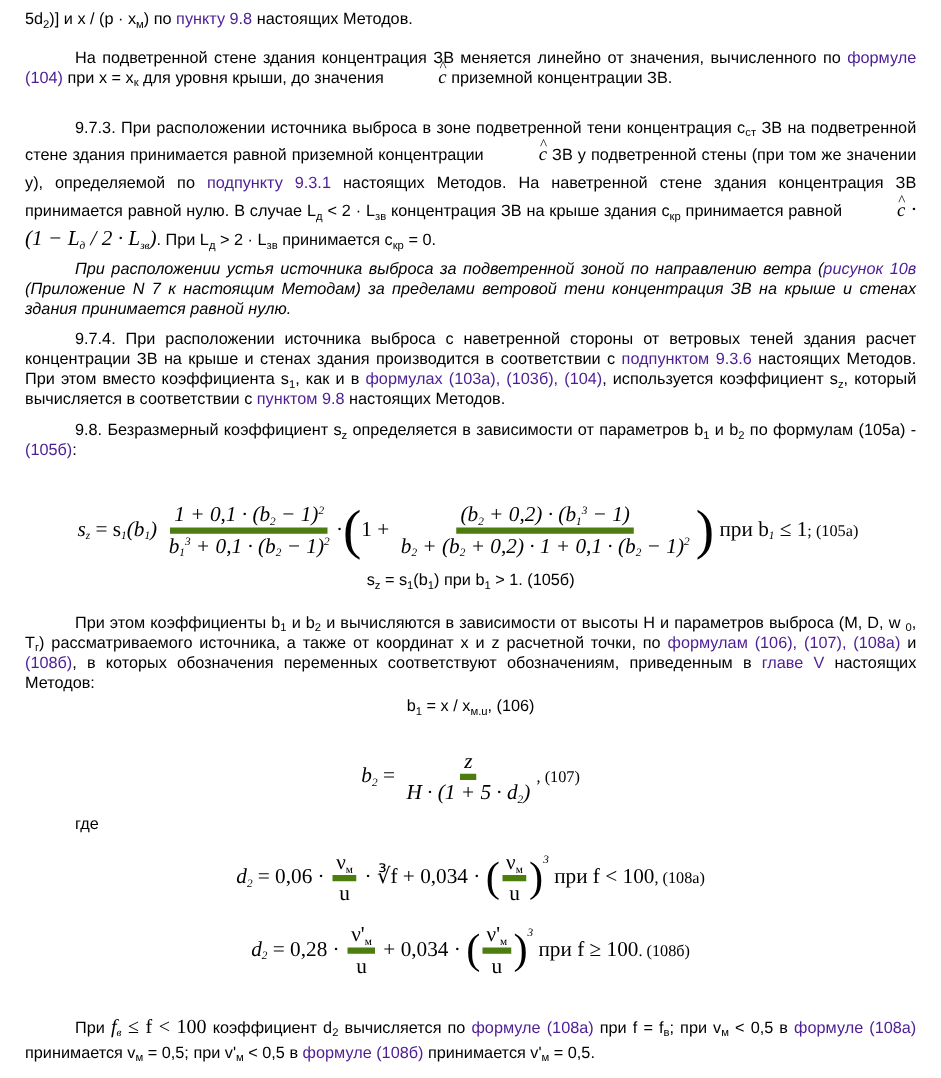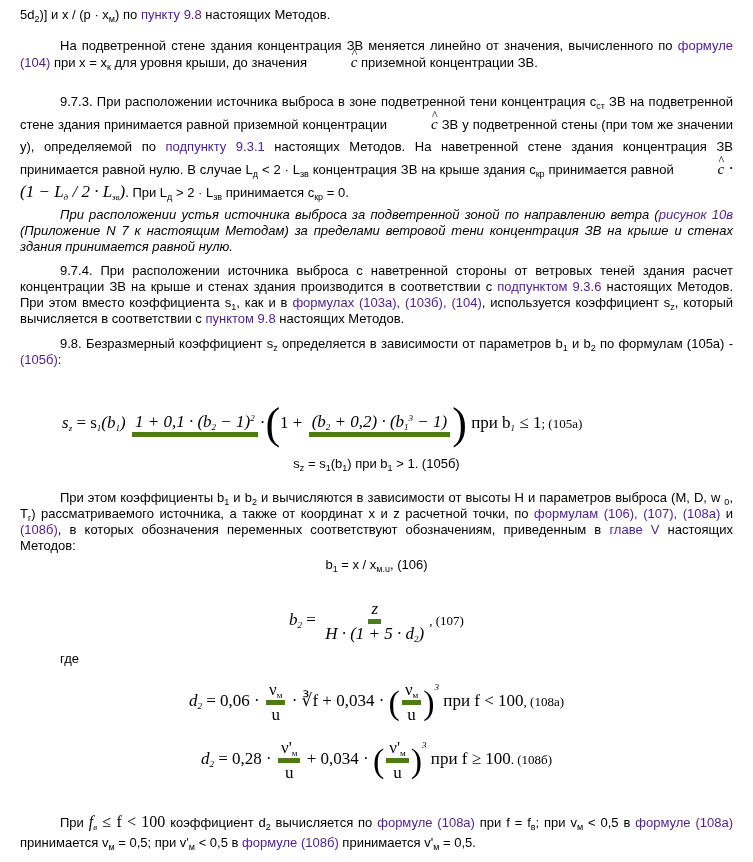--- a/index.html
+++ b/index.html
@@ -40,23 +40,25 @@
   <p class="abs ind" style="top:207px;font-style:italic;"><span>При расположении устья источника выброса за подветренной зоной по направлению ветра (</span><a class="lnk">рисунок 10в</a><span> (Приложение N 7 к настоящим Методам) за пределами ветровой тени концентрация ЗВ на крыше и стенах здания принимается равной нулю.</span></p>
 
   <p class="abs ind" style="top:263px;"><span>9.7.4. При расположении источника выброса с наветренной стороны от ветровых теней здания расчет концентрации ЗВ на крыше и стенах здания производится в соответствии с </span><a class="lnk">подпунктом 9.3.6</a><span> настоящих Методов. При этом вместо коэффициента s</span><sub>1</sub><span>, как и в </span><a class="lnk">формулах (103а), (103б), (104)</a><span>, используется коэффициент s</span><sub>z</sub><span>, который вычисляется в соответствии с </span><a class="lnk">пунктом 9.8</a><span> настоящих Методов.</span></p>
 
   <p class="abs ind" style="top:336px;"><span>9.8. Безразмерный коэффициент s</span><sub>z</sub><span> определяется в зависимости от параметров b</span><sub>1</sub><span> и b</span><sub>2</sub><span> по формулам (105а) - </span><a class="lnk">(105б)</a><span>:</span></p>
 
   <div class="abs center math" style="top:370px; white-space:nowrap; left:42px; width:auto;margin-top:32px;">
     <span>s</span><sub>z</sub><span class="mr"> = s</span><sub>1</sub><span>(b</span><sub>1</sub><span>)</span>
     <span class="frac">
       <span class="num"><span>1 + 0,1 · (b</span><sub>2</sub><span> − 1)</span><sup>2</sup></span>
+      <span class="den"><span>b</span><sub>1</sub><sup>3</sup><span> + 0,1 · (b</span><sub>2</sub><span> − 1)</span><sup>2</sup></span>
     </span><span class="mr">·</span><span class="bigparen">(</span><span class="mr">1 + </span>
     <span class="frac">
       <span class="num"><span>(b</span><sub>2</sub><span> + 0,2) · (b</span><sub>1</sub><sup>3</sup><span> − 1)</span></span>
+      <span class="den"><span>b</span><sub>2</sub><span> + (b</span><sub>2</sub><span> + 0,2) · 1 + 0,1 · (b</span><sub>2</sub><span> − 1)</span><sup>2</sup></span>
     </span><span class="bigparen">)</span>
     <span class="mr">при b</span><sub>1</sub><span class="mr"> ≤ 1</span><span class="fl">; (105а)</span>
   </div>
 
   <p class="abs center" style="top:456px;"><span>s</span><sub>z</sub><span> = s</span><sub>1</sub><span>(b</span><sub>1</sub><span>) при b</span><sub>1</sub><span> &gt; 1. (105б)</span></p>
 
   <p class="abs ind" style="top:490px;"><span>При этом коэффициенты b</span><sub>1</sub><span> и b</span><sub>2</sub><span> и вычисляются в зависимости от высоты H и параметров выброса (M, D, w </span><sub>0</sub><span>, T</span><sub>г</sub><span>) рассматриваемого источника, а также от координат x и z расчетной точки, по </span><a class="lnk">формулам (106), (107), (108а)</a><span> и </span><a class="lnk">(108б)</a><span>, в которых обозначения переменных соответствуют обозначениям, приведенным в </span><a class="lnk">главе V</a><span> настоящих Методов:</span></p>
 
   <p class="abs center" style="top:557px;"><span>b</span><sub>1</sub><span> = x / x</span><sub>м.u</sub><span>, (106)</span></p>
 

